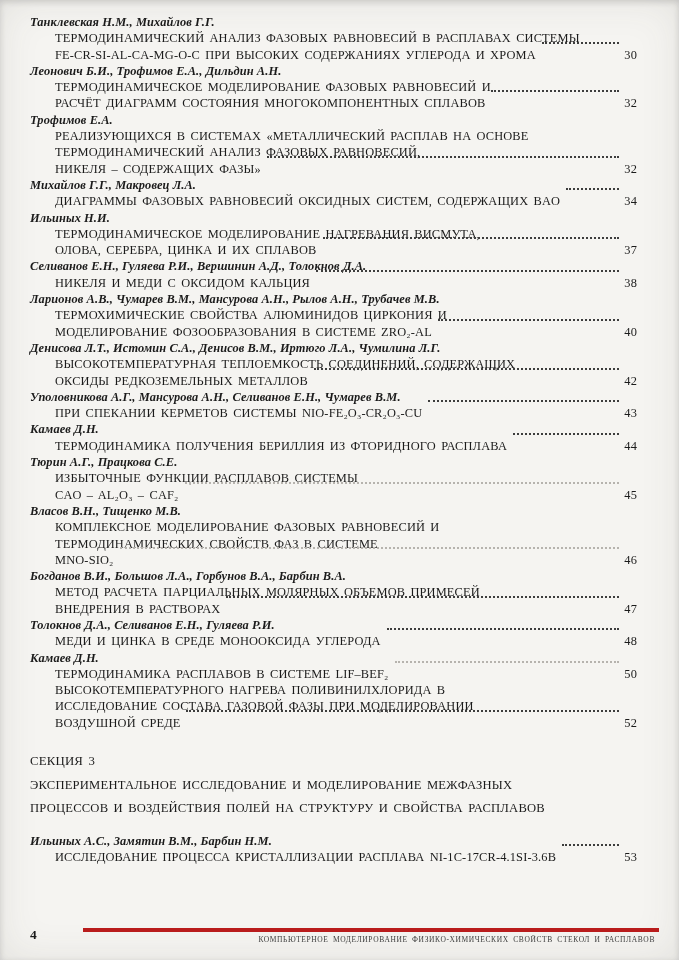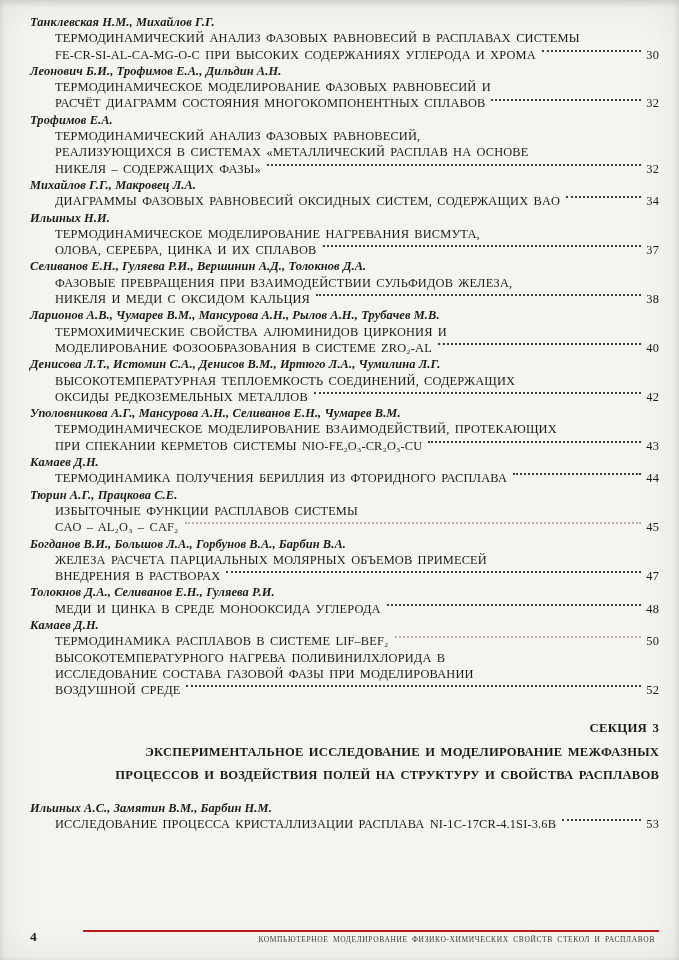--- a/index.html
+++ b/index.html
@@ -5,76 +5,76 @@
   html,body{margin:0;padding:0;}
   body{
     width:679px;height:960px;
     background:#e8e6e2;
     font-family:"Liberation Serif","DejaVu Serif",serif;
   }
   .page{
     position:relative;
     width:679px;height:960px;
     box-sizing:border-box;
-    padding:14px 20px 0 30px;
+    padding:14px 42px 0 30px;
     background:#f5f4f1;
     box-shadow:inset 0 0 40px rgba(70,65,55,0.10), inset 0 2px 6px rgba(40,40,40,0.18);
     color:#1b1b1b;
     overflow:hidden;
   }
   .toc{font-size:12.4px;line-height:16.3px;}
   .authors{
     font-weight:700;font-style:italic;
     font-size:12.4px;
     letter-spacing:0.1px;
     white-space:nowrap;
   }
   .title-line{
     padding-left:25px;
     letter-spacing:0.15px;
     word-spacing:2px;
     white-space:nowrap;
   }
-  .title-line.last{display:flex;align-items:center;white-space:normal;}
+  .title-line.last{display:flex;align-items:flex-start;white-space:normal;}
   .title-line.last .t{white-space:nowrap;}
   .leader{
     flex:1 1 auto;
     position:relative;
     margin:0 5px 0 6px;
     min-width:12px;
   }
   .leader::after{
     content:"";
     position:absolute;left:0;right:0;bottom:3px;
     border-bottom:2px dotted #3d3d3d;
   }
   .leader.faint::after{border-bottom:2px dotted #b6b3ae;}
   .pg{white-space:nowrap;}
   .section-header{
-    text-align:right;
-    font-weight:700;
+    text-align:left;
+    font-weight:400;
     margin:22px 0 15px 0;
     line-height:17.5px;
     letter-spacing:0.2px;
     word-spacing:2px;
   }
   .section-num{font-size:12.8px;margin-bottom:2px;}
   .section-line{font-size:12.6px;margin-top:6px;}
   .footer{
     position:absolute;
     left:30px;right:20px;bottom:16px;
     display:flex;align-items:flex-start;
   }
   .pagenum{
     font-weight:700;font-size:13.5px;line-height:14px;
   }
   .footer-right{
     flex:1;
     margin-left:46px;
-    border-top:2px solid #b91c1c;
+    border-top:4px solid #b91c1c;
     padding-top:3px;
   }
   .footer-text{
     font-size:7.5px;
     letter-spacing:0.6px;
     word-spacing:2px;
     color:#3c3c3c;
     text-align:right;
     padding-right:4px;
   }
@@ -97,22 +97,22 @@
         <div class="authors">Леонович Б.И., Трофимов Е.А., Дильдин А.Н.</div>
         <div class="title-line"><span class="t">ТЕРМОДИНАМИЧЕСКОЕ МОДЕЛИРОВАНИЕ ФАЗОВЫХ РАВНОВЕСИЙ И</span></div>
         <div class="title-line last">
           <span class="t">РАСЧЁТ ДИАГРАММ СОСТОЯНИЯ МНОГОКОМПОНЕНТНЫХ СПЛАВОВ</span>
           <span class="leader"></span>
           <span class="pg">32</span>
         </div>
       </div>
       <div class="entry">
         <div class="authors">Трофимов Е.А.</div>
+        <div class="title-line"><span class="t">РЕАЛИЗУЮЩИХСЯ В СИСТЕМАХ «МЕТАЛЛИЧЕСКИЙ РАСПЛАВ НА ОСНОВЕ</span></div>
         <div class="title-line"><span class="t">ТЕРМОДИНАМИЧЕСКИЙ АНАЛИЗ ФАЗОВЫХ РАВНОВЕСИЙ,</span></div>
-        <div class="title-line"><span class="t">РЕАЛИЗУЮЩИХСЯ В СИСТЕМАХ «МЕТАЛЛИЧЕСКИЙ РАСПЛАВ НА ОСНОВЕ</span></div>
         <div class="title-line last">
           <span class="t">НИКЕЛЯ – СОДЕРЖАЩИХ ФАЗЫ»</span>
           <span class="leader"></span>
           <span class="pg">32</span>
         </div>
       </div>
       <div class="entry">
         <div class="authors">Михайлов Г.Г., Макровец Л.А.</div>
         <div class="title-line last">
           <span class="t">ДИАГРАММЫ ФАЗОВЫХ РАВНОВЕСИЙ ОКСИДНЫХ СИСТЕМ, СОДЕРЖАЩИХ BAO</span>
@@ -124,21 +124,20 @@
         <div class="authors">Ильиных Н.И.</div>
         <div class="title-line"><span class="t">ТЕРМОДИНАМИЧЕСКОЕ МОДЕЛИРОВАНИЕ НАГРЕВАНИЯ ВИСМУТА,</span></div>
         <div class="title-line last">
           <span class="t">ОЛОВА, СЕРЕБРА, ЦИНКА И ИХ СПЛАВОВ</span>
           <span class="leader"></span>
           <span class="pg">37</span>
         </div>
       </div>
       <div class="entry">
         <div class="authors">Селиванов Е.Н., Гуляева Р.И., Вершинин А.Д., Толокнов Д.А.</div>
-        <div class="title-line"><span class="t">ФАЗОВЫЕ ПРЕВРАЩЕНИЯ ПРИ ВЗАИМОДЕЙСТВИИ СУЛЬФИДОВ ЖЕЛЕЗА,</span></div>
         <div class="title-line last">
           <span class="t">НИКЕЛЯ И МЕДИ С ОКСИДОМ КАЛЬЦИЯ</span>
           <span class="leader"></span>
           <span class="pg">38</span>
         </div>
       </div>
       <div class="entry">
         <div class="authors">Ларионов А.В., Чумарев В.М., Мансурова А.Н., Рылов А.Н., Трубачев М.В.</div>
         <div class="title-line"><span class="t">ТЕРМОХИМИЧЕСКИЕ СВОЙСТВА АЛЮМИНИДОВ ЦИРКОНИЯ И</span></div>
         <div class="title-line last">
@@ -151,21 +150,20 @@
         <div class="authors">Денисова Л.Т., Истомин С.А., Денисов В.М., Иртюго Л.А., Чумилина Л.Г.</div>
         <div class="title-line"><span class="t">ВЫСОКОТЕМПЕРАТУРНАЯ ТЕПЛОЕМКОСТЬ СОЕДИНЕНИЙ, СОДЕРЖАЩИХ</span></div>
         <div class="title-line last">
           <span class="t">ОКСИДЫ РЕДКОЗЕМЕЛЬНЫХ МЕТАЛЛОВ</span>
           <span class="leader"></span>
           <span class="pg">42</span>
         </div>
       </div>
       <div class="entry">
         <div class="authors">Уполовникова А.Г., Мансурова А.Н., Селиванов Е.Н., Чумарев В.М.</div>
-        <div class="title-line"><span class="t">ТЕРМОДИНАМИЧЕСКОЕ МОДЕЛИРОВАНИЕ ВЗАИМОДЕЙСТВИЙ, ПРОТЕКАЮЩИХ</span></div>
         <div class="title-line last">
           <span class="t">ПРИ СПЕКАНИИ КЕРМЕТОВ СИСТЕМЫ NIO-FE₂O₃-CR₂O₃-CU</span>
           <span class="leader"></span>
           <span class="pg">43</span>
         </div>
       </div>
       <div class="entry">
         <div class="authors">Камаев Д.Н.</div>
         <div class="title-line last">
           <span class="t">ТЕРМОДИНАМИКА ПОЛУЧЕНИЯ БЕРИЛЛИЯ ИЗ ФТОРИДНОГО РАСПЛАВА</span>
@@ -176,22 +174,32 @@
       <div class="entry">
         <div class="authors">Тюрин А.Г., Працкова С.Е.</div>
         <div class="title-line"><span class="t">ИЗБЫТОЧНЫЕ ФУНКЦИИ РАСПЛАВОВ СИСТЕМЫ</span></div>
         <div class="title-line last">
           <span class="t">CAO – AL₂O₃ – CAF₂</span>
           <span class="leader faint"></span>
           <span class="pg">45</span>
         </div>
       </div>
       <div class="entry">
+        <div class="authors">Власов В.Н., Тищенко М.В.</div>
+        <div class="title-line"><span class="t">КОМПЛЕКСНОЕ МОДЕЛИРОВАНИЕ ФАЗОВЫХ РАВНОВЕСИЙ И</span></div>
+        <div class="title-line"><span class="t">ТЕРМОДИНАМИЧЕСКИХ СВОЙСТВ ФАЗ В СИСТЕМЕ</span></div>
+        <div class="title-line last">
+          <span class="t">MNO-SIO₂</span>
+          <span class="leader faint"></span>
+          <span class="pg">46</span>
+        </div>
+      </div>
+      <div class="entry">
         <div class="authors">Богданов В.И., Большов Л.А., Горбунов В.А., Барбин В.А.</div>
-        <div class="title-line"><span class="t">ЖЕЛЕЗА РАСЧЕТА ПАРЦИАЛЬНЫХ МОЛЯРНЫХ ОБЪЕМОВ ПРИМЕСЕЙ</span></div>
+        <div class="title-line"><span class="t">МЕТОД РАСЧЕТА ПАРЦИАЛЬНЫХ МОЛЯРНЫХ ОБЪЕМОВ ПРИМЕСЕЙ</span></div>
         <div class="title-line last">
           <span class="t">ВНЕДРЕНИЯ В РАСТВОРАХ</span>
           <span class="leader"></span>
           <span class="pg">47</span>
         </div>
       </div>
       <div class="entry">
         <div class="authors">Толокнов Д.А., Селиванов Е.Н., Гуляева Р.И.</div>
         <div class="title-line last">
           <span class="t">МЕДИ И ЦИНКА В СРЕДЕ МОНООКСИДА УГЛЕРОДА</span>

